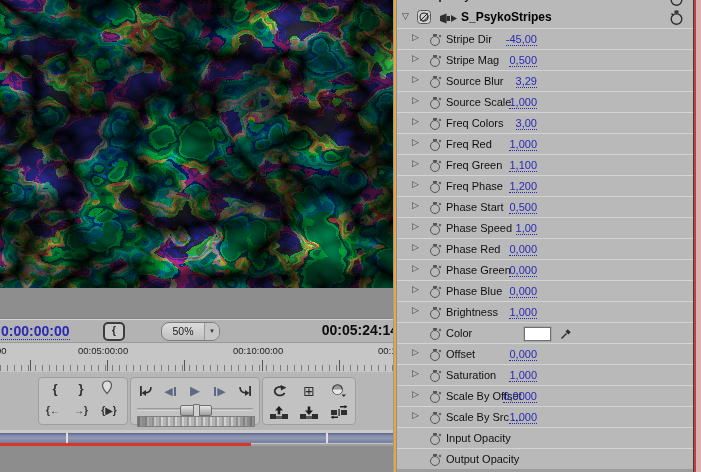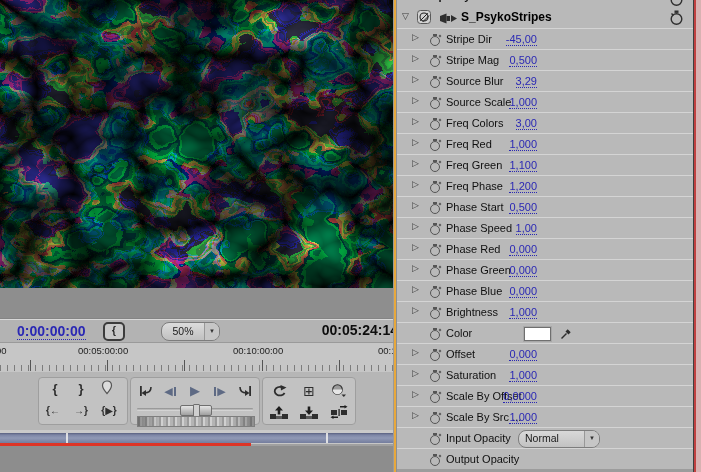--- a/index.html
+++ b/index.html
@@ -7,21 +7,21 @@
     font-family:"Liberation Sans","DejaVu Sans",sans-serif;background:#b9b9b9;}
 
   
   .left-panel{position:absolute;left:0;top:0;width:393px;height:472px;overflow:hidden;background:#8e8e8e;}
   .preview{position:absolute;left:0;top:0;width:393px;height:288px;background:#000;}
   .monitor-gap{position:absolute;left:0;top:288px;width:393px;height:30px;background:#8e8e8e;}
 
   .tc-bar{position:absolute;left:0;top:318px;width:393px;height:24px;background:#b3b3b3;
     border-top:1px solid #848484;box-shadow:inset 0 1px 0 #d8d8d8;}
   .tc-current{position:absolute;left:1px;top:4px;font-size:14px;font-weight:bold;color:#2a28b4;
-    border-bottom:1px dotted #2a28b4;letter-spacing:0px;margin-left:16px;}
+    border-bottom:1px dotted #2a28b4;letter-spacing:0px;}
   .opt-btn{position:absolute;left:103px;top:3px;width:18px;height:15px;border:2px solid #3c3c3c;border-radius:5px;
     background:#c9c9c9;color:#222;font-weight:bold;font-size:10px;text-align:center;line-height:14px;}
   .zoom-dd{position:absolute;left:161px;top:3px;width:57px;height:17px;border:1px solid #7d7d7d;border-radius:8px;
     background:linear-gradient(#dcdcdc,#c0c0c0);display:flex;overflow:hidden;}
   .zoom-dd .zval{flex:1;font-size:10.5px;color:#1a1a1a;text-align:center;line-height:16px;}
   .zoom-dd .zarr{width:14px;border-left:1px solid #989898;font-size:6px;color:#333;text-align:center;line-height:16px;background:#c6c6c6;}
   .tc-duration{position:absolute;right:-5px;top:3px;font-size:14px;font-weight:bold;color:#0d0d0d;}
 
   .ruler{position:absolute;left:0;top:342px;width:393px;height:30px;background:#c6c6c6;border-top:1px solid #9a9a9a;}
   .ruler-label{position:absolute;top:2px;font-size:9.5px;color:#1d1d1d;white-space:nowrap;}
@@ -437,24 +437,20 @@
     <span class="sw"></span>
     <span class="plabel">Scale By Src ...</span>
     <span class="pvalue">1,000</span>
 
   </div>
         <div class="prop-row" style="top: 427px;">
 
     <span class="sw"></span>
     <span class="plabel">Input Opacity</span>
 
-    <span class="dropdown">
-      <span class="dd-text">Normal</span>
-      <span class="dd-arrow">▼</span>
-    </span>
   </div>
         <div class="prop-row" style="top: 448px;">
 
     <span class="sw"></span>
     <span class="plabel">Output Opacity</span>
 
   </div>
       </div>
 
     <div class="mini-timeline"></div>

